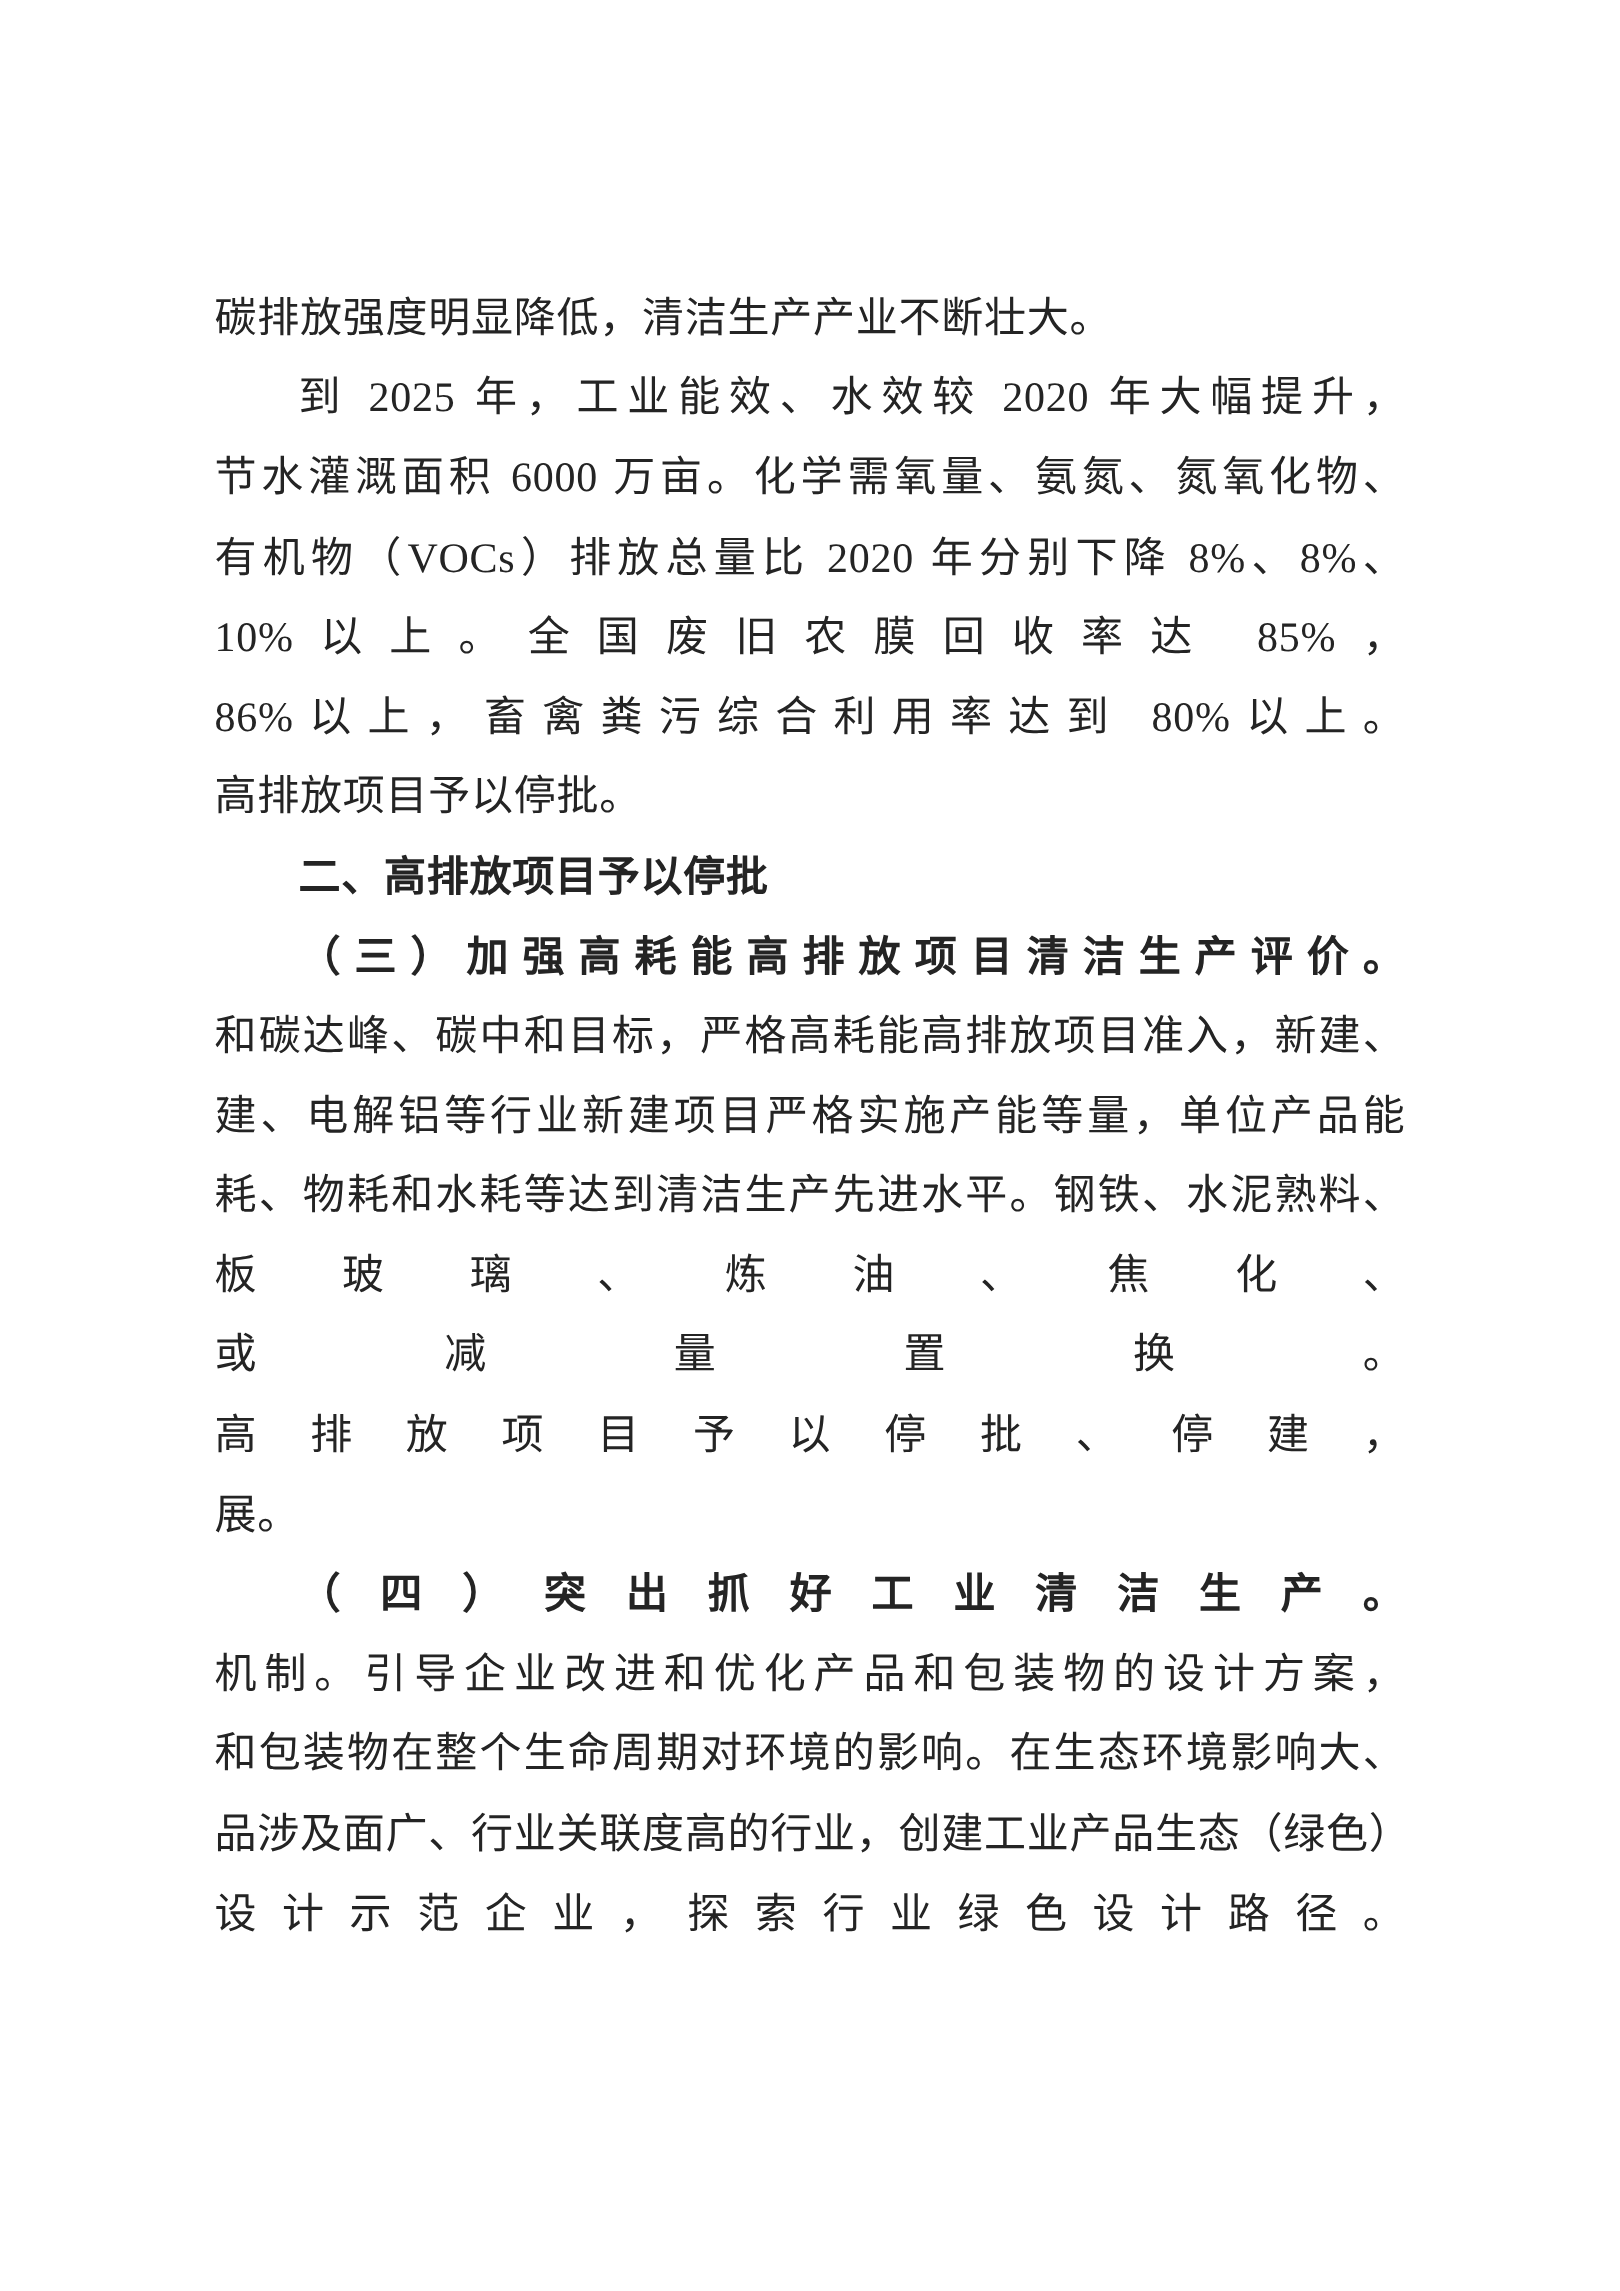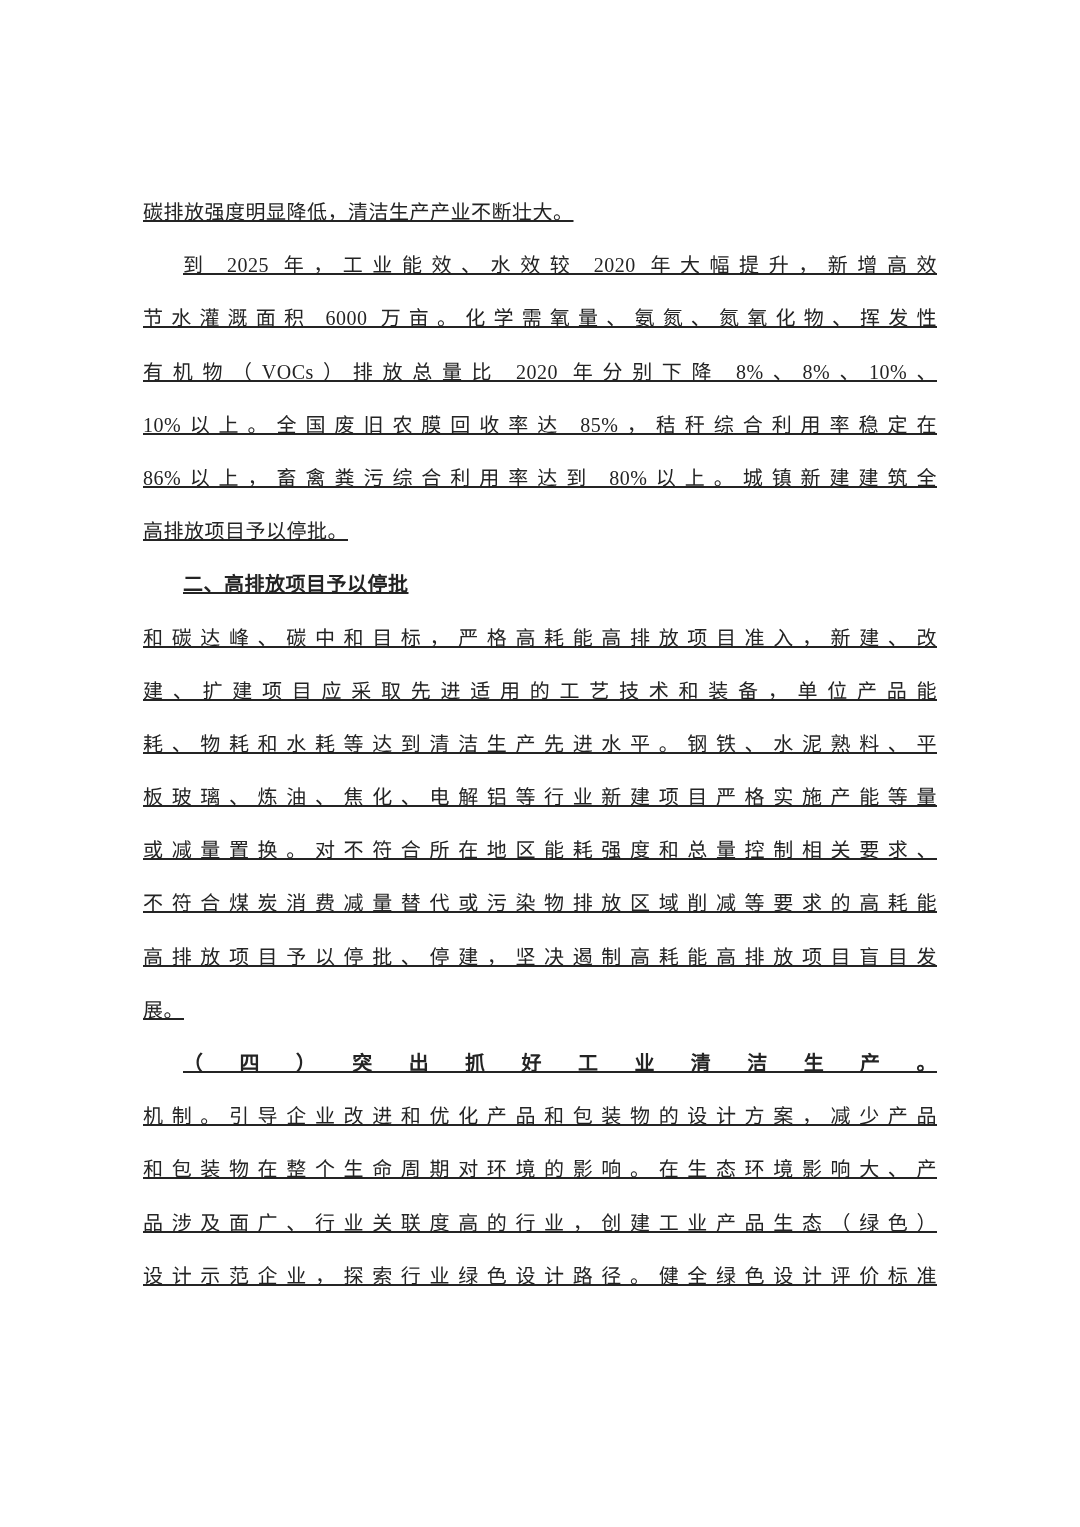--- a/index.html
+++ b/index.html
@@ -26,27 +26,26 @@
     top: 186px;
     width: 794px;
   }
   .block {
     margin: 0;
     padding: 0;
   }
   .line {
     height: 53.2px;
     line-height: 53.2px;
-    font-size: 20px;
+    font-size: 28px;
     text-align: justify;
     text-align-last: justify;
     word-break: keep-all;
     overflow: hidden;
     letter-spacing: 0.5px;
-    text-decoration: underline;
   }
   .line.indent {
     text-indent: 2em;
   }
   .line.end {
     text-align: left;
     text-align-last: left;
   }
   .seg-bold {
     font-weight: 700;
@@ -69,26 +68,26 @@
         <div class="line"><span class="seg-normal">节水灌溉面积 6000 万亩。化学需氧量、氨氮、氮氧化物、挥发性</span></div>
         <div class="line"><span class="seg-normal">有机物（VOCs）排放总量比 2020 年分别下降 8%、8%、10%、</span></div>
         <div class="line"><span class="seg-normal">10%以上。全国废旧农膜回收率达 85%，秸秆综合利用率稳定在</span></div>
         <div class="line"><span class="seg-normal">86%以上，畜禽粪污综合利用率达到 80%以上。城镇新建建筑全</span></div>
         <div class="line end"><span class="seg-normal">高排放项目予以停批。</span></div>
       </div>
       <div class="block heading">
         <div class="line indent end"><span class="seg-bold">二、高排放项目予以停批</span></div>
       </div>
       <div class="block paragraph">
+        <div class="line indent"><span class="seg-bold">（三）加强高耗能高排放项目清洁生产评价。</span></div>
         <div class="line"><span class="seg-normal">和碳达峰、碳中和目标，严格高耗能高排放项目准入，新建、改</span></div>
-        <div class="line"><span class="seg-normal">建、扩建项目应采取先进适用的工艺技术和装备，单位产品能</span></div>
+        <div class="line"><span class="seg-normal">建、电解铝等行业新建项目严格实施产能等量，单位产品能</span></div>
         <div class="line"><span class="seg-normal">耗、物耗和水耗等达到清洁生产先进水平。钢铁、水泥熟料、平</span></div>
         <div class="line"><span class="seg-normal">板玻璃、炼油、焦化、电解铝等行业新建项目严格实施产能等量</span></div>
         <div class="line"><span class="seg-normal">或减量置换。对不符合所在地区能耗强度和总量控制相关要求、</span></div>
-        <div class="line"><span class="seg-normal">不符合煤炭消费减量替代或污染物排放区域削减等要求的高耗能</span></div>
         <div class="line"><span class="seg-normal">高排放项目予以停批、停建，坚决遏制高耗能高排放项目盲目发</span></div>
         <div class="line end"><span class="seg-normal">展。</span></div>
       </div>
       <div class="block paragraph">
         <div class="line indent"><span class="seg-bold">（四）突出抓好工业清洁生产。</span></div>
         <div class="line"><span class="seg-normal">机制。引导企业改进和优化产品和包装物的设计方案，减少产品</span></div>
         <div class="line"><span class="seg-normal">和包装物在整个生命周期对环境的影响。在生态环境影响大、产</span></div>
         <div class="line"><span class="seg-normal">品涉及面广、行业关联度高的行业，创建工业产品生态（绿色）</span></div>
         <div class="line"><span class="seg-normal">设计示范企业，探索行业绿色设计路径。健全绿色设计评价标准</span></div>
       </div>

